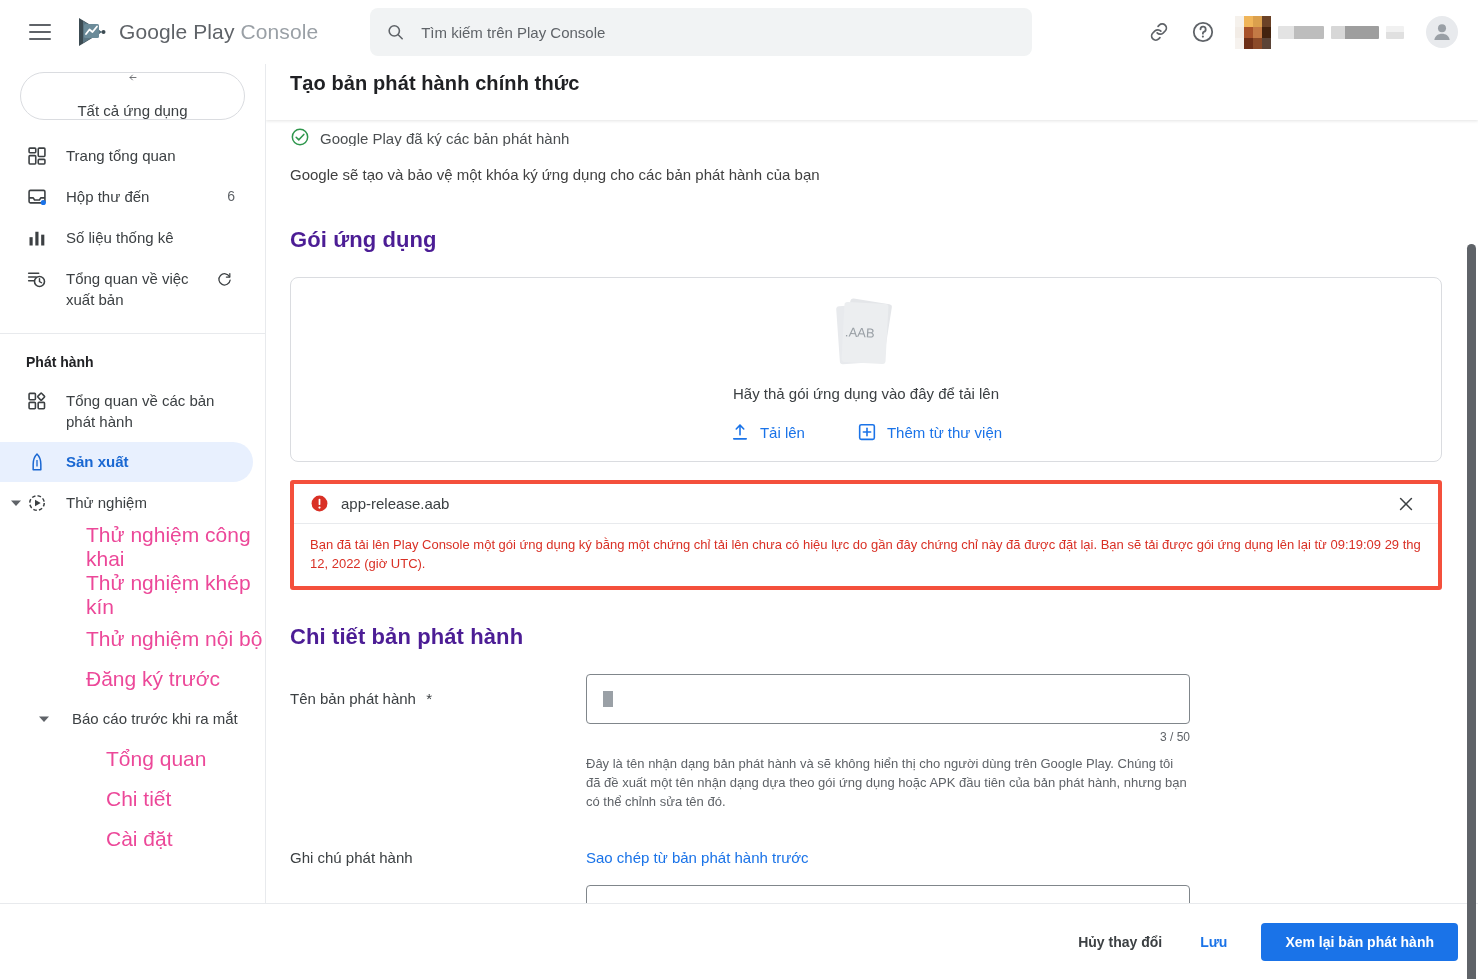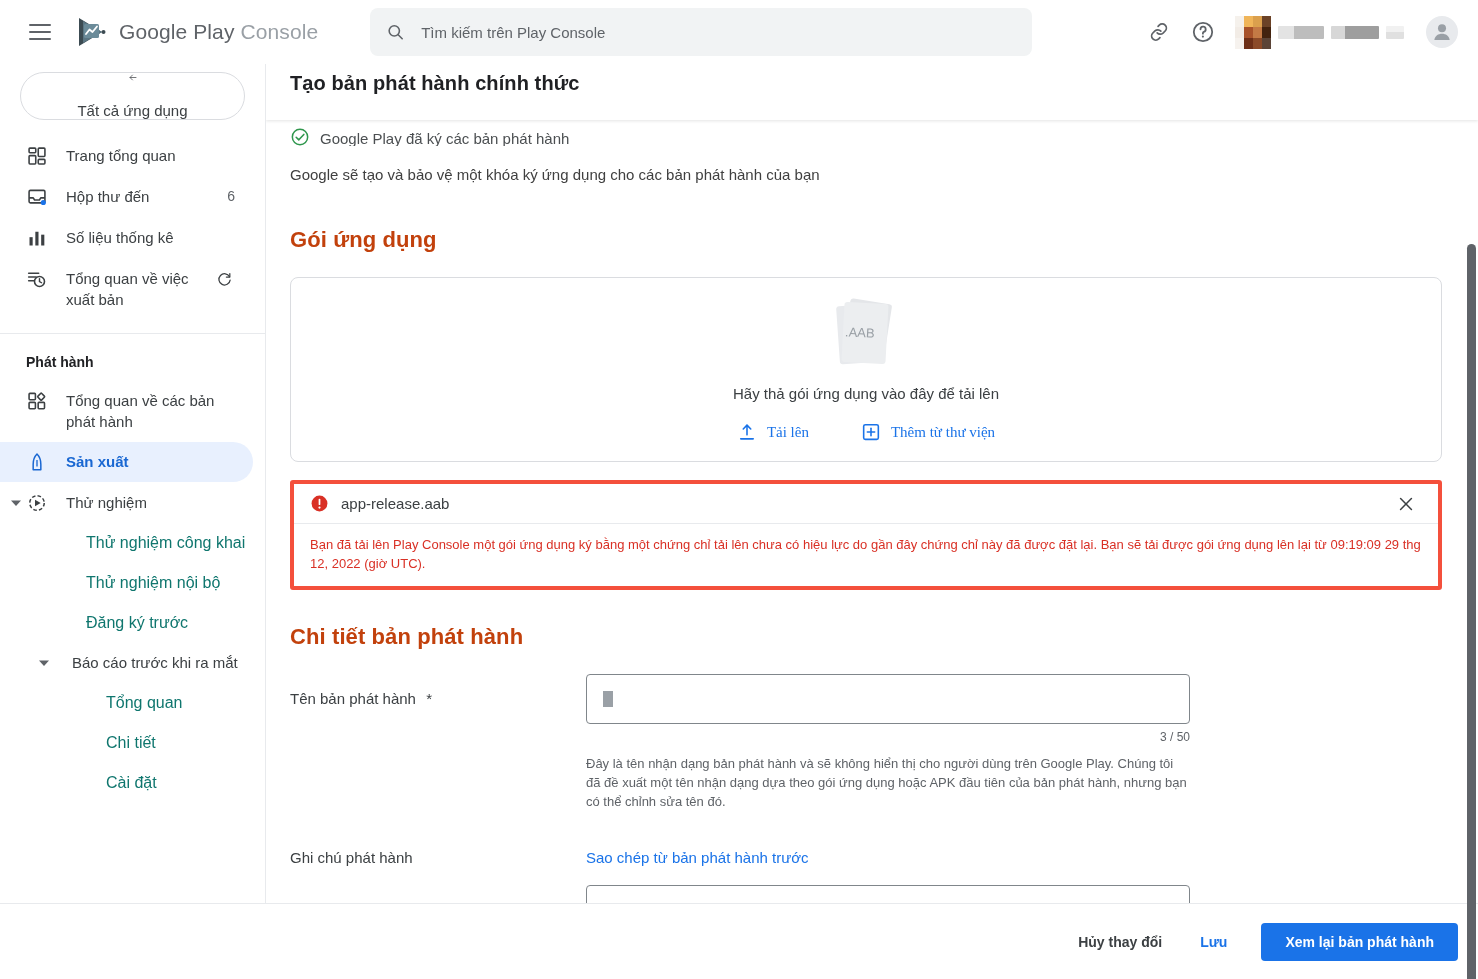--- a/index.html
+++ b/index.html
@@ -80,21 +80,21 @@
     min-height: 40px; padding: 9px 18px 9px 26px;
     margin: 1px 12px 1px 0; border-radius: 0 20px 20px 0;
     cursor: pointer; font-size: 15px; color: #3c4043; line-height: 21px;
   }
   .nav-item .ico { flex: 0 0 22px; width: 22px; height: 22px; display: flex; align-items: center; justify-content: center; margin-top: 0px; }
   .nav-item .txt { flex: 1 1 auto; }
   .nav-item .badge { color: #5f6368; font-size: 14px; margin-left: auto; padding-left: 8px; }
   .nav-item.selected { background: #e8f0fe; color: #1967d2; font-weight: bold; }
   .nav-item.selected .txt { color: #1967d2; }
 
-  .nav-sub { padding-left: 86px; font-size: 16px; color: #0f766e; min-height: 40px;
+  .nav-sub { padding-left: 86px; font-size: 21px; color: #ec4899; min-height: 40px;
              display: flex; align-items: center; cursor: pointer; }
   .nav-sub2 { padding-left: 86px; }
   .nav-sub3 { padding-left: 106px; }
 
   .nav-exp {
     display: flex; align-items: flex-start; min-height: 40px;
     font-size: 15px; color: #3c4043; cursor: pointer; padding: 9px 18px 9px 6px; line-height: 21px;
   }
   .caret { flex: 0 0 20px; width: 20px; height: 21px; display:flex; align-items:center; justify-content:center; }
   .nav-exp .ico { flex: 0 0 22px; width: 22px; height: 22px; display:flex; align-items:center; justify-content:center; }
@@ -113,35 +113,35 @@
     box-shadow: 0 1px 3px rgba(60,64,67,.14);
   }
   .sticky-head h1 { margin: 0; font-size: 20px; font-weight: bold; color: #202124; letter-spacing: .1px; }
 
   .scroll-area { position: absolute; inset: 0; padding: 56px 36px 0 24px; overflow: hidden; }
 
   .clipped-row { display: flex; align-items: center; gap: 10px; margin-top: 4px; height: 22px; overflow: hidden; opacity: .92; }
   .clipped-row .t { font-size: 15px; color: #3c4043; position: relative; top: 3px; }
   .sub-note { font-size: 15px; color: #404040; margin-top: 20px; }
 
-  h2.sec { font-size: 22px; font-weight: bold; color: #c2410c; margin: 44px 0 0 0; letter-spacing: .1px; }
+  h2.sec { font-size: 22px; font-weight: bold; color: #4c1d95; margin: 44px 0 0 0; letter-spacing: .1px; }
 
   .dropzone {
     margin-top: 24px; border: 1px solid #dadce0; border-radius: 8px;
     height: 185px; display: flex; flex-direction: column;
     align-items: center; justify-content: center; gap: 0;
   }
   .aab-art { position: relative; width: 72px; height: 78px; margin-bottom: 10px; }
   .aab-art .pg { position: absolute; background: #f1f3f4; border-radius: 3px; }
   .aab-art .p1 { width: 42px; height: 58px; left: 16px; top: 4px; transform: rotate(9deg); background: #e4e6e9; }
   .aab-art .p2 { width: 42px; height: 58px; left: 8px; top: 8px; transform: rotate(-4deg); background: #e8eaed; }
   .aab-art .p3 { width: 44px; height: 60px; left: 13px; top: 6px; background: #eceef0; transform: rotate(3deg); }
   .aab-art .lbl { position: absolute; left: 15px; top: 28px; font-size: 13px; color: #9aa0a6; transform: rotate(3deg); }
   .dz-text { font-size: 15px; color: #3c4043; }
-  .dz-actions { display: flex; gap: 52px; margin-top: 20px; font-family: Liberation Serif, serif; }
+  .dz-actions { display: flex; gap: 52px; margin-top: 20px; }
   .dz-btn { display: flex; align-items: center; gap: 10px; color: #1a73e8; font-size: 15px; cursor: pointer; }
 
   
   .error-outline {
     margin-top: 18px; border: 4px solid #f4503c; border-radius: 3px; background: #fff;
   }
   .err-file {
     height: 40px; display: flex; align-items: center; padding: 0 14px 0 16px;
     border-bottom: 1px solid #e8eaed;
   }
@@ -371,20 +371,23 @@
             <circle cx="12" cy="12" r="8.7" fill="none" stroke="#3c4043" stroke-width="1.8" stroke-dasharray="4.3 2.6"></circle>
             <polygon points="9.6,8.2 16.4,12 9.6,15.8" fill="#3c4043"></polygon>
           </svg>
         </span>
         <span class="gap"></span>
         <span class="txt">Thử nghiệm</span>
       </div>
 
       <div class="nav-sub nav-sub2">
         <span>Thử nghiệm công khai</span>
+      </div>
+      <div class="nav-sub nav-sub2">
+        <span>Thử nghiệm khép kín</span>
       </div>
       <div class="nav-sub nav-sub2">
         <span>Thử nghiệm nội bộ</span>
       </div>
       <div class="nav-sub nav-sub2">
         <span>Đăng ký trước</span>
       </div>
 
       <div class="nav-exp" style="padding-left:34px">
         <span class="caret">

